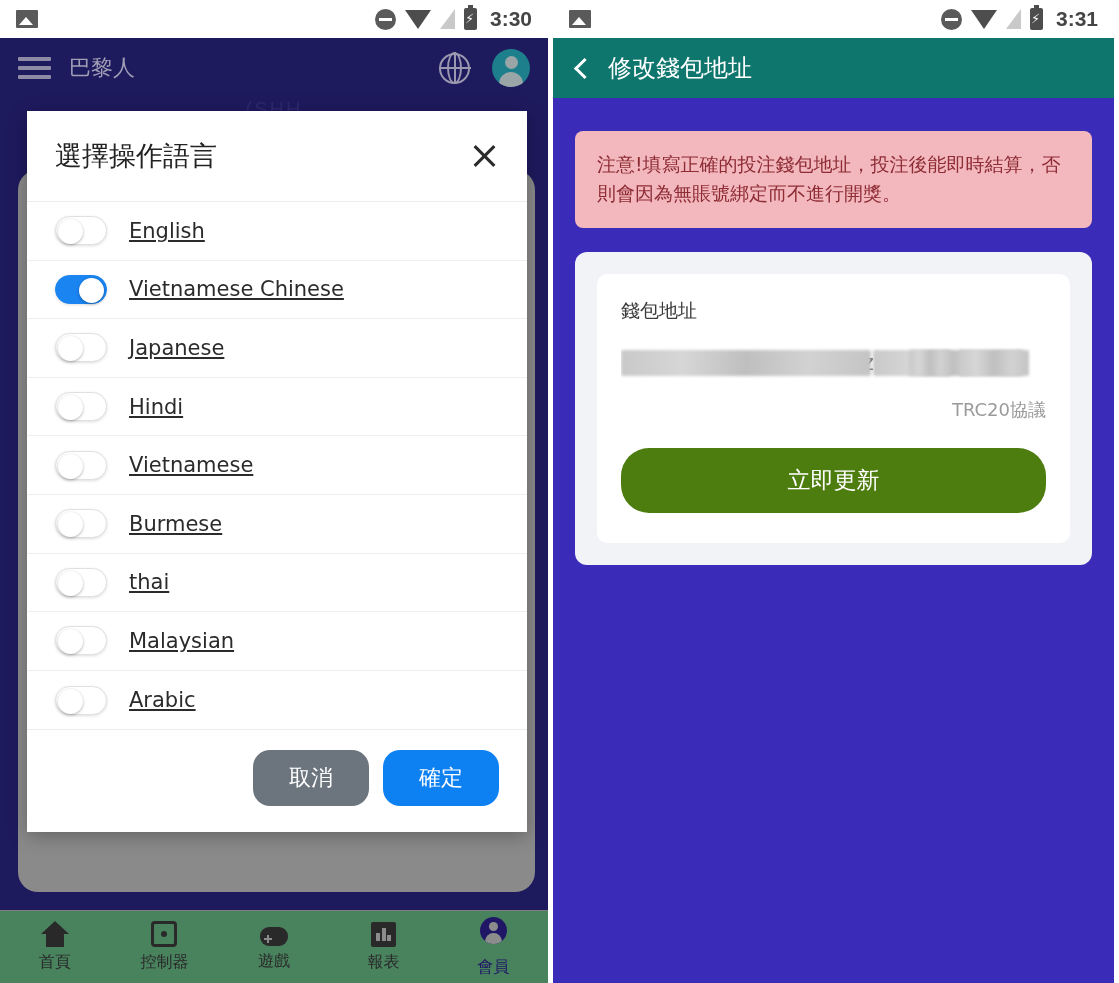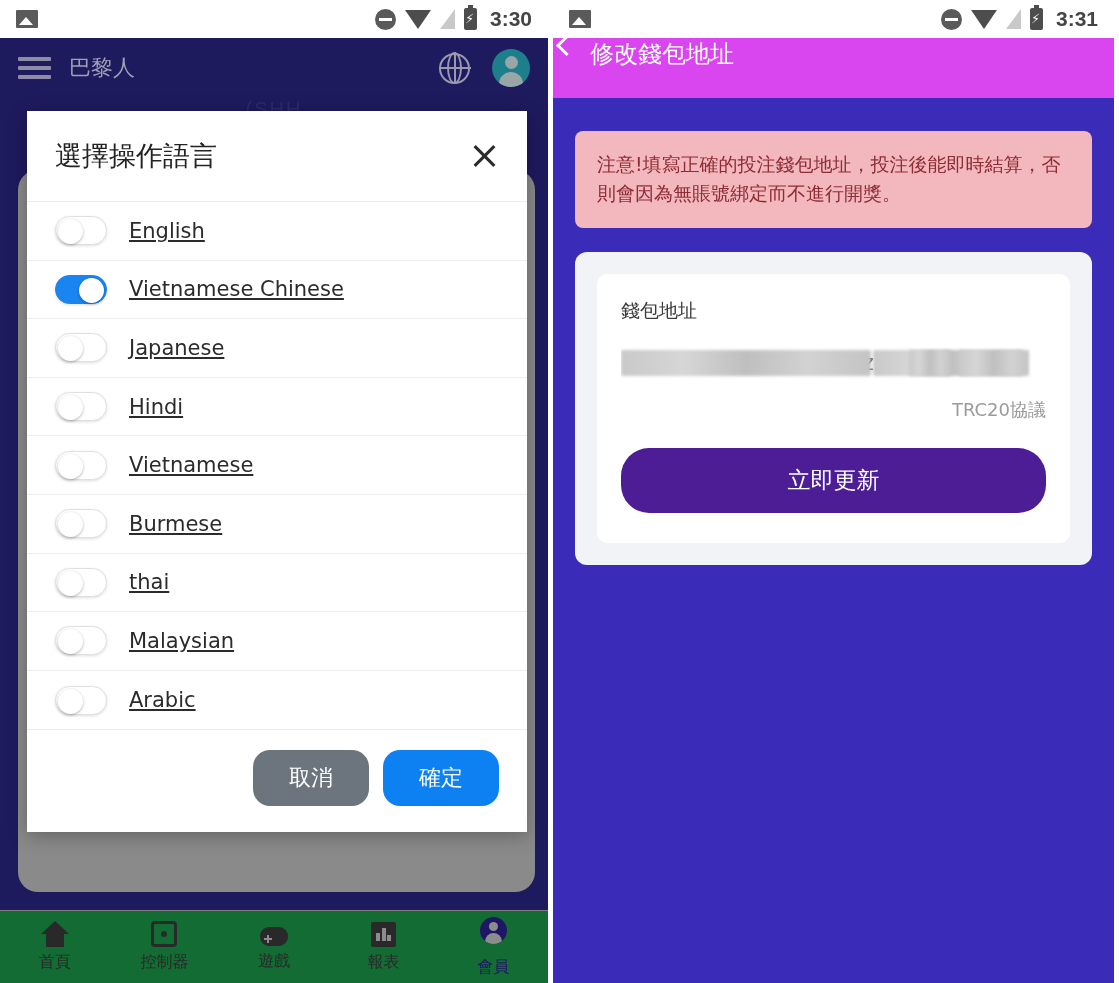--- a/index.html
+++ b/index.html
@@ -128,21 +128,21 @@
     background: #8a8a8a; border-radius: 20px;
   }
   .navdim {
     position: absolute; left: 0; right: 0; bottom: 0; height: 73px;
     background: rgba(0,0,0,0.45); z-index: 6; pointer-events: none;
   }
 
   
   .bottom-nav {
     position: absolute; left: 0; right: 0; bottom: 0; height: 73px;
-    background: #22c55e; display: flex; z-index: 5;
+    background: #86efac; display: flex; z-index: 5;
     border-top: 1px solid #e3e3e3;
   }
   .nav-item {
     flex: 1; display: flex; flex-direction: column;
     align-items: center; justify-content: center; gap: 5px; cursor: pointer;
   }
   .nav-label { font-size: 16px; color: #4b4b4b; font-family: "DejaVu Sans", sans-serif; }
   .nav-item.active .nav-label { color: #3a2bb8; margin-top: 8px; }
   .nav-ic { width: 28px; height: 26px; position: relative; }
 
@@ -258,22 +258,22 @@
   .btn {
     border: none; border-radius: 17px; color: #ffffff;
     font-size: 22px; padding: 13px 0; width: 116px;
     font-family: "DejaVu Sans", sans-serif; cursor: pointer;
   }
   .btn-cancel { background: #6c757d; }
   .btn-ok { background: #0d80f2; }
 
   
   .page-header {
-    height: 60px; background: #d946ef;
-    display: flex; padding: 0 6px;
+    height: 60px; background: #0f766e;
+    display: flex; align-items: center; padding: 0 24px;
   }
   .back-chev {
     width: 15px; height: 15px; border-left: 3.5px solid #ffffff;
     border-bottom: 3.5px solid #ffffff; transform: rotate(45deg);
     margin-right: 16px; cursor: pointer;
   }
   .page-title {
     color: #ffffff; font-size: 24px;
     font-family: "DejaVu Sans", sans-serif;
   }
@@ -306,21 +306,21 @@
     position: absolute; top: 4px; height: 26px; border-radius: 2px;
     background: linear-gradient(90deg,#c9c9c9,#d6d6d6,#bfbfbf,#d2d2d2,#c4c4c4);
     filter: blur(1.6px);
   }
   .protocol {
     text-align: right; font-size: 18px; color: #9b9b9b;
     margin-top: 18px; font-family: "DejaVu Sans", sans-serif;
   }
   .update-btn {
     margin-top: 26px; width: 100%; border: none; border-radius: 28px;
-    background: #4c1d95; color: #ffffff; font-size: 23px; padding: 17px 0;
+    background: #4d7c0f; color: #ffffff; font-size: 23px; padding: 17px 0;
     font-family: Liberation Sans, sans-serif; cursor: pointer;
   }
 </style>
 </head>
 <body>
 
 <div class="screens">
 
   <div class="phone phone-left">
 

